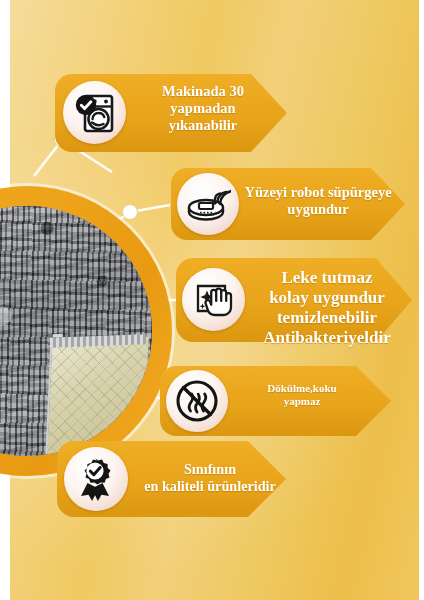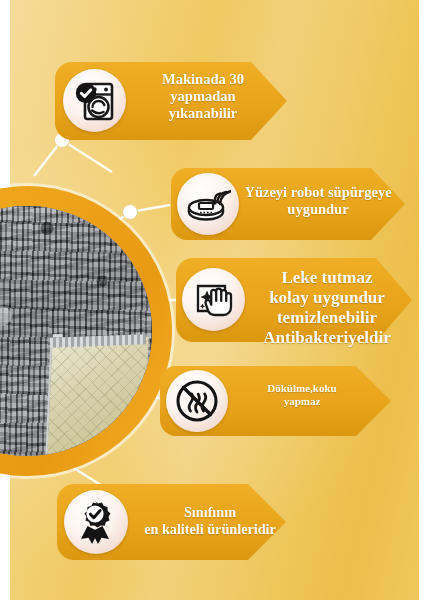--- a/index.html
+++ b/index.html
@@ -132,21 +132,21 @@
     <div class="circle-ring"></div>
     <div class="circle-photo">
       <div class="rug"></div>
       <div class="rug-speck"></div>
       <div class="fold-edge"></div>
       <div class="fold"></div>
       <div class="fold-top"></div>
     </div>
   </div>
 
-  <div class="banner" style="left:55px;top:62px;width:232px;height:78px;">
+  <div class="banner" style="left:55px;top:74px;width:232px;height:78px;">
     <svg style="position:absolute;left:0;top:0;" width="232" height="78" viewBox="0 0 232 78">
       <defs>
         <linearGradient id="g1" x1="0" y1="0" x2="0" y2="1">
           <stop offset="0%" stop-color="#efae26"></stop>
             <stop offset="55%" stop-color="#e8a41a"></stop>
             <stop offset="100%" stop-color="#db9710"></stop>
         </linearGradient>
       </defs>
       <path d="M17 0 H196 L232 39 L196 78 H17 A17 17 0 0 1 0 61 V17 A17 17 0 0 1 17 0 Z" fill="url(#g1)"></path>
     </svg>
@@ -249,21 +249,21 @@
         </g>
         <line x1="10.5" y1="10.5" x2="37.5" y2="37.5" stroke="#141414" stroke-width="3.4" stroke-linecap="round"></line>
       </svg>
     </div>
     <div class="ban-text t4" style="position:absolute;left:72px;top:16px;width:140px;">
       <div>Dökülme,koku</div>
       <div>yapmaz</div>
     </div>
   </div>
 
-  <div class="banner" style="left:57px;top:484px;width:229px;height:90px;">
+  <div class="banner" style="left:57px;top:441px;width:229px;height:90px;">
     <svg style="position:absolute;left:0;top:0;" width="229" height="76" viewBox="0 0 229 76">
       <defs>
         <linearGradient id="g5" x1="0" y1="0" x2="0" y2="1">
           <stop offset="0%" stop-color="#efae26"></stop>
             <stop offset="55%" stop-color="#e8a41a"></stop>
             <stop offset="100%" stop-color="#db9710"></stop>
         </linearGradient>
       </defs>
       <path d="M17 0 H191 L229 38 L191 76 H17 A17 17 0 0 1 0 59 V17 A17 17 0 0 1 17 0 Z" fill="url(#g5)"></path>
     </svg>

